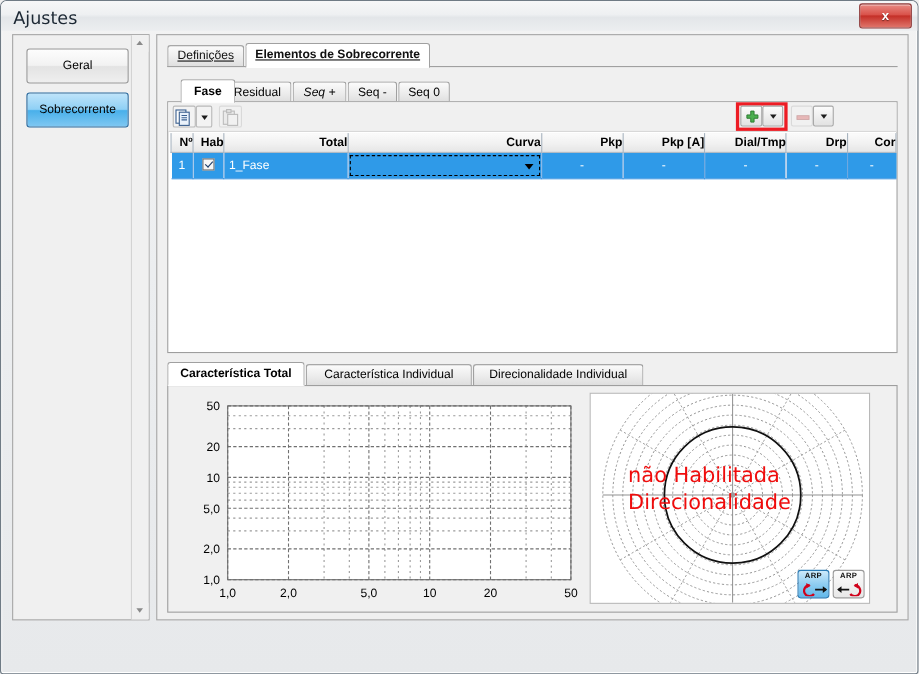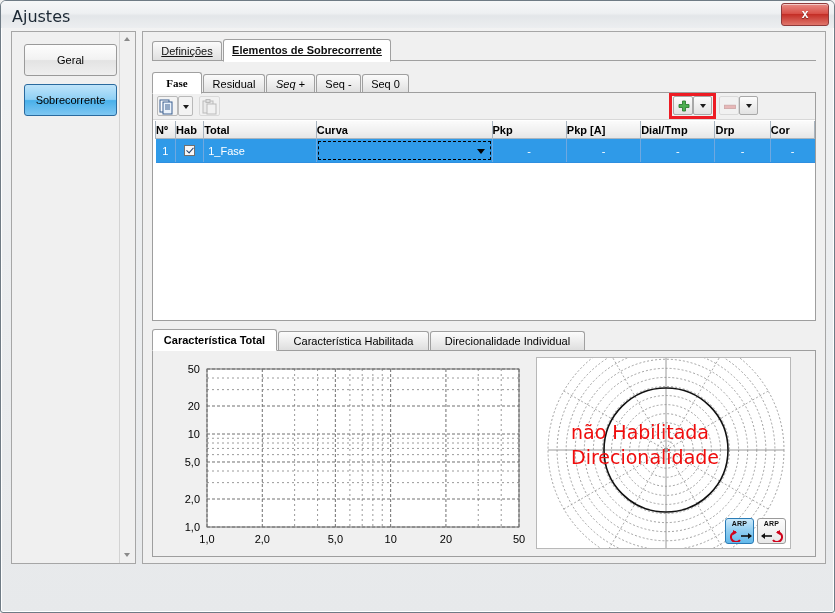--- a/index.html
+++ b/index.html
@@ -137,21 +137,21 @@
   }
   
   table.dg{
     position:absolute;left:2px;top:28px;width:660px;
     border-collapse:collapse;table-layout:fixed;
   }
   table.dg th{
     height:17px;font-size:11px;font-weight:bold;color:#000;
     background:linear-gradient(to bottom,#fbfbfb 0%,#f1f1f1 55%,#e6e6e6 100%);
     border:1px solid #a8b4bf;border-top:none;
-    text-align:left;padding:0;
+    text-align:right;padding:0;
   }
   table.dg td{
     height:21px;font-size:11px;padding:0 4px;
     border-right:1px solid #6fa8e0;border-bottom:1px solid #2f8fe0;
     background:#2f9ae8;color:#ffffff;
     white-space:nowrap;overflow:hidden;
   }
   td.c{text-align:center;padding:0;}
   .chk{
     display:inline-block;width:11px;height:11px;box-sizing:border-box;
@@ -229,21 +229,21 @@
 
   <div class="mainpanel">
 
     <div class="tabstrip-outer">
       <div class="tab" style="left:0;width:70px;">Definições</div>
       <div class="tab active" style="left:71px;width:168px;">Elementos de Sobrecorrente</div>
     </div>
     <div class="tab-underline"></div>
 
     <div class="tabstrip-inner">
-      <div class="itab active" style="left:0;width:50px;font-family:Liberation Serif, serif;">Fase</div>
+      <div class="itab active" style="left:12px;width:50px;">Fase</div>
       <div class="itab" style="left:51px;width:62px;">Residual</div>
       <div class="itab" style="left:114px;width:49px;font-style:italic;">Seq +</div>
       <div class="itab" style="left:164px;width:45px;">Seq -</div>
       <div class="itab" style="left:210px;width:47px;">Seq 0</div>
     </div>
 
     <div class="gridbox">
       <div class="grid-toolbar">
 
         <div class="tbtn flat" style="left:4px;width:21px;height:20px;">
@@ -330,21 +330,21 @@
             <td class="c">-</td>
             <td class="c" style="border-right:none;">-</td>
           </tr>
         </tbody>
       </table>
     </div>
 
     <div class="chartbox">
       <div style="position:absolute;left:0;top:0;width:664px;height:22px;">
         <div class="itab active" style="left:0;width:125px;">Característica Total</div>
-        <div class="itab" style="left:126px;width:151px;">Característica Habilitada</div>
+        <div class="itab" style="left:126px;width:151px;">Característica Individual</div>
         <div class="itab" style="left:278px;width:155px;">Direcionalidade Individual</div>
       </div>
 
       <div class="chartpanel">
 
         <div class="plot-wrap">
           <svg id="loglog" width="368" height="192" viewBox="0 0 368 192">
               <rect x="46" y="12" width="312" height="158" fill="#ffffff" stroke="none"></rect>
               <line x1="46" y1="12" x2="46" y2="170" stroke="#707070" stroke-width="1" stroke-dasharray="3,2"></line>
               <line x1="101.28135188229408" y1="12" x2="101.28135188229408" y2="170" stroke="#707070" stroke-width="1" stroke-dasharray="3,2"></line>

